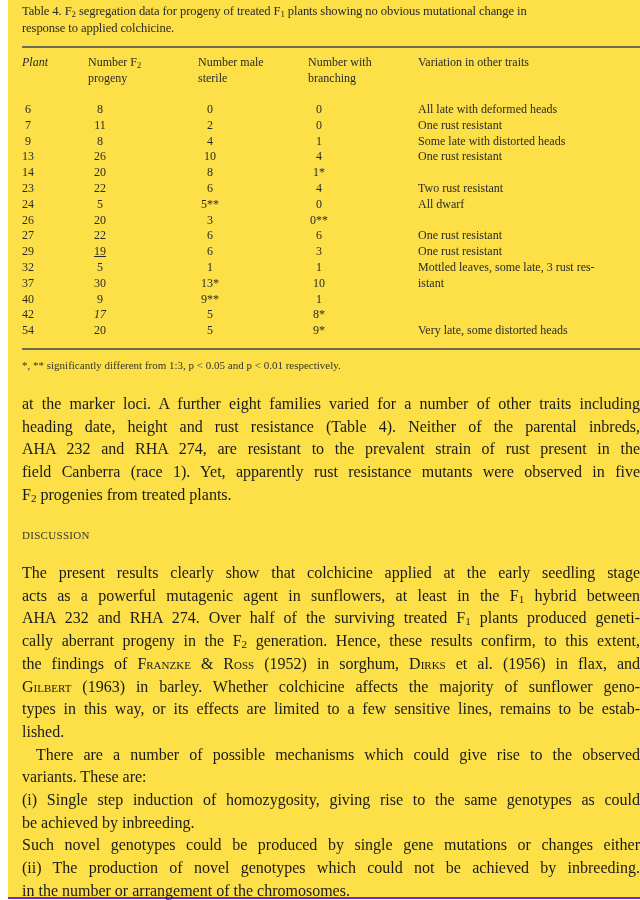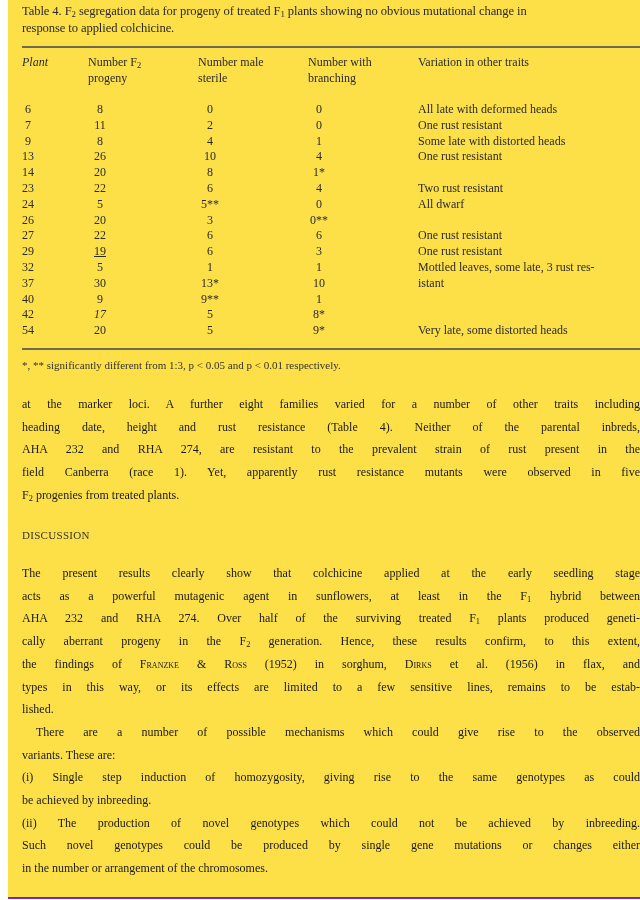--- a/index.html
+++ b/index.html
@@ -10,21 +10,21 @@
   .page { position: absolute; left: 8px; top: 0; width: 636px; height: 897px;
     border-right: 2px solid #a8a8a8; border-bottom: 2px solid #6d28d9; background: #fde047; }
   .abs { position: absolute; white-space: nowrap; }
   .caption { left: 14px; font-size: 12.6px; letter-spacing: -0.1px; color: #2a2a2a; }
   .rule { position: absolute; left: 14px; width: 618px; height: 2px; background: #555; opacity: 0.85; }
   .th { font-size: 12px; line-height: 16px; color: #2a2a2a; white-space: nowrap; position: absolute; }
   .cell { position: absolute; font-size: 12px; color: #2a2a2a; white-space: nowrap; }
   .num { text-align: center; width: 30px; }
   .trait { font-size: 12px; }
   .footnote { left: 14px; font-size: 11px; color: #333; }
-  .body-text { position: absolute; left: 14px; width: 618px; font-size: 12px; line-height: 22.7px; color: #1a1a1a; text-align: justify; }
+  .body-text { position: absolute; left: 14px; width: 618px; font-size: 16px; line-height: 22.7px; color: #1a1a1a; text-align: justify; }
   .body-text p { margin: 0; }
   .heading { left: 14px; font-size: 11px; letter-spacing: 0.3px; color: #333; }
   .indent { text-indent: 14px; }
   .sc { font-variant: small-caps; }
   sub { font-size: 70%; vertical-align: -2px; line-height: 0; }
   .just-last p { text-align-last: justify; }
 </style>
 </head>
 <body>
 
@@ -183,34 +183,37 @@
     <div class="just-last">
         <p><span>AHA 232 and RHA 274. Over half of the surviving treated F</span><sub>1</sub><span> plants produced geneti-</span></p>
       </div>
     <div class="just-last">
         <p><span>cally aberrant progeny in the F</span><sub>2</sub><span> generation. Hence, these results confirm, to this extent,</span></p>
       </div>
     <div class="just-last">
         <p><span>the findings of </span><span class="sc">Franzke &amp; Ross</span><span> (1952) in sorghum, </span><span class="sc">Dirks</span><span> et al. (1956) in flax, and</span></p>
       </div>
     <div class="just-last">
+        <p><span class="sc">Gilbert</span><span> (1963) in barley. Whether colchicine affects the majority of sunflower geno-</span></p>
+      </div>
+    <div class="just-last">
         <p>types in this way, or its effects are limited to a few sensitive lines, remains to be estab-</p>
       </div>
     <p>lished.</p>
 
     <div class="just-last">
         <p class="indent">There are a number of possible mechanisms which could give rise to the observed</p>
       </div>
     <p>variants. These are:</p>
     <div class="just-last">
         <p>(i) Single step induction of homozygosity, giving rise to the same genotypes as could</p>
       </div>
     <p>be achieved by inbreeding.</p>
     <div class="just-last">
+        <p>Such novel genotypes could be produced by single gene mutations or changes either</p>
+      </div>
+    <div class="just-last">
         <p>(ii) The production of novel genotypes which could not be achieved by inbreeding.</p>
-      </div>
-    <div class="just-last">
-        <p>Such novel genotypes could be produced by single gene mutations or changes either</p>
       </div>
     <p>in the number or arrangement of the chromosomes.</p>
 
   </div>
 </div>
 
 </body></html>

